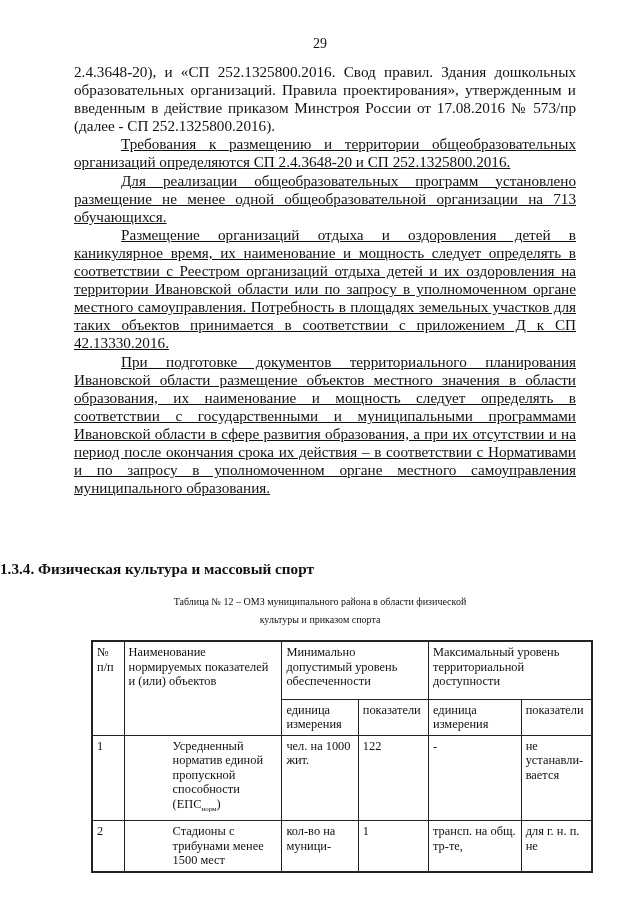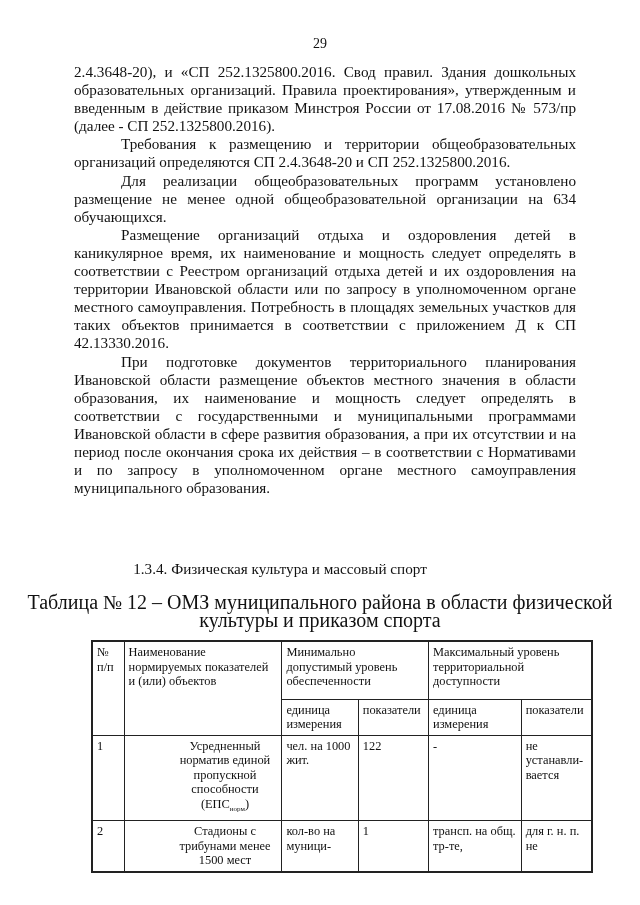--- a/index.html
+++ b/index.html
@@ -1,48 +1,48 @@
 <!DOCTYPE html>
 <html><head>
 <meta charset="utf-8">
 <style>
   html, body { margin: 0; padding: 0; background: #ffffff; }
   body { width: 640px; height: 905px; position: relative; overflow: hidden;
          font-family: "Liberation Serif", serif; color: #111; }
   .page-num { position: absolute; top: 36px; left: 0; width: 640px; text-align: center; font-size: 14px; }
   .text { position: absolute; left: 74px; width: 502px; top: 63px; font-size: 15.2px; line-height: 18.1px; }
   .text p { margin: 0; text-align: justify; text-align-last: left; }
-  .text p.ind { text-indent: 47px; }
-  .section-title { position: absolute; top: 560px; left: 0; width: 560px; text-align: center; font-weight: normal; font-size: 15.2px; }
-  .table-caption { position: absolute; top: 593px; left: 0; width: 640px; text-align: center; font-size: 20px; line-height: 18px; }
+  .text p.ind { text-indent: 47px; text-decoration: underline; }
+  .section-title { position: absolute; top: 560px; left: 0; width: 560px; text-align: left; font-weight: bold; font-size: 15.2px; }
+  .table-caption { position: absolute; top: 593px; left: 0; width: 640px; text-align: center; font-size: 10px; line-height: 18px; }
   table { position: absolute; left: 91px; top: 640px; width: 502px; border-collapse: collapse; font-size: 12.4px; line-height: 14.6px; }
   td, th { border: 1px solid #222; font-weight: normal; vertical-align: top; padding: 3px 4px; text-align: left; }
   table { border: 2px solid #222; }
-  td.left { text-align: center; padding-left: 48px; }
+  td.left { text-align: left; padding-left: 48px; }
   .c1 { width: 22px; }
   .c2 { width: 146px; }
   .c3 { width: 66px; }
   .c4 { width: 60px; }
   .c5 { width: 82px; }
   .c6 { width: 60px; }
   sub { font-size: 7px; }
   .h1 { height: 58px; }
   .h2 { height: 27px; }
   .r1 { height: 40px; }
   .r2 { height: 40px; }
 </style>
 </head>
 <body>
 
 <div class="page-num">29</div>
 
 <div class="text">
   <p>2.4.3648-20), и «СП 252.1325800.2016. Свод правил. Здания дошкольных образовательных организаций. Правила проектирования», утвержденным и введенным в действие приказом Минстроя России от 17.08.2016 № 573/пр (далее - СП  252.1325800.2016).</p>
   <p class="ind">Требования к размещению и территории общеобразовательных организаций определяются СП 2.4.3648-20 и СП  252.1325800.2016.</p>
-  <p class="ind">Для реализации общеобразовательных программ установлено размещение не менее одной общеобразовательной организации на 634 обучающихся.</p>
+  <p class="ind">Для реализации общеобразовательных программ установлено размещение не менее одной общеобразовательной организации на 713 обучающихся.</p>
   <p class="ind">Размещение организаций отдыха и оздоровления детей в каникулярное время, их наименование и мощность следует определять в соответствии с Реестром организаций отдыха детей и их оздоровления на территории Ивановской области или по запросу в уполномоченном органе местного самоуправления. Потребность в площадях земельных участков для таких объектов принимается в соответствии с приложением Д к СП 42.13330.2016.</p>
   <p class="ind">При подготовке документов территориального планирования Ивановской области размещение объектов местного значения в области образования, их наименование и мощность следует определять в соответствии с государственными и муниципальными программами Ивановской области в сфере развития образования, а при их отсутствии и на период после окончания срока их действия – в соответствии с Нормативами и по запросу в уполномоченном органе местного самоуправления муниципального образования.</p>
 </div>
 
 <div class="section-title">1.3.4. Физическая культура и массовый спорт</div>
 
 <div class="table-caption">
   <div>Таблица  № 12 – ОМЗ муниципального района в области физической</div>
   <div>культуры и приказом спорта</div>
 </div>

